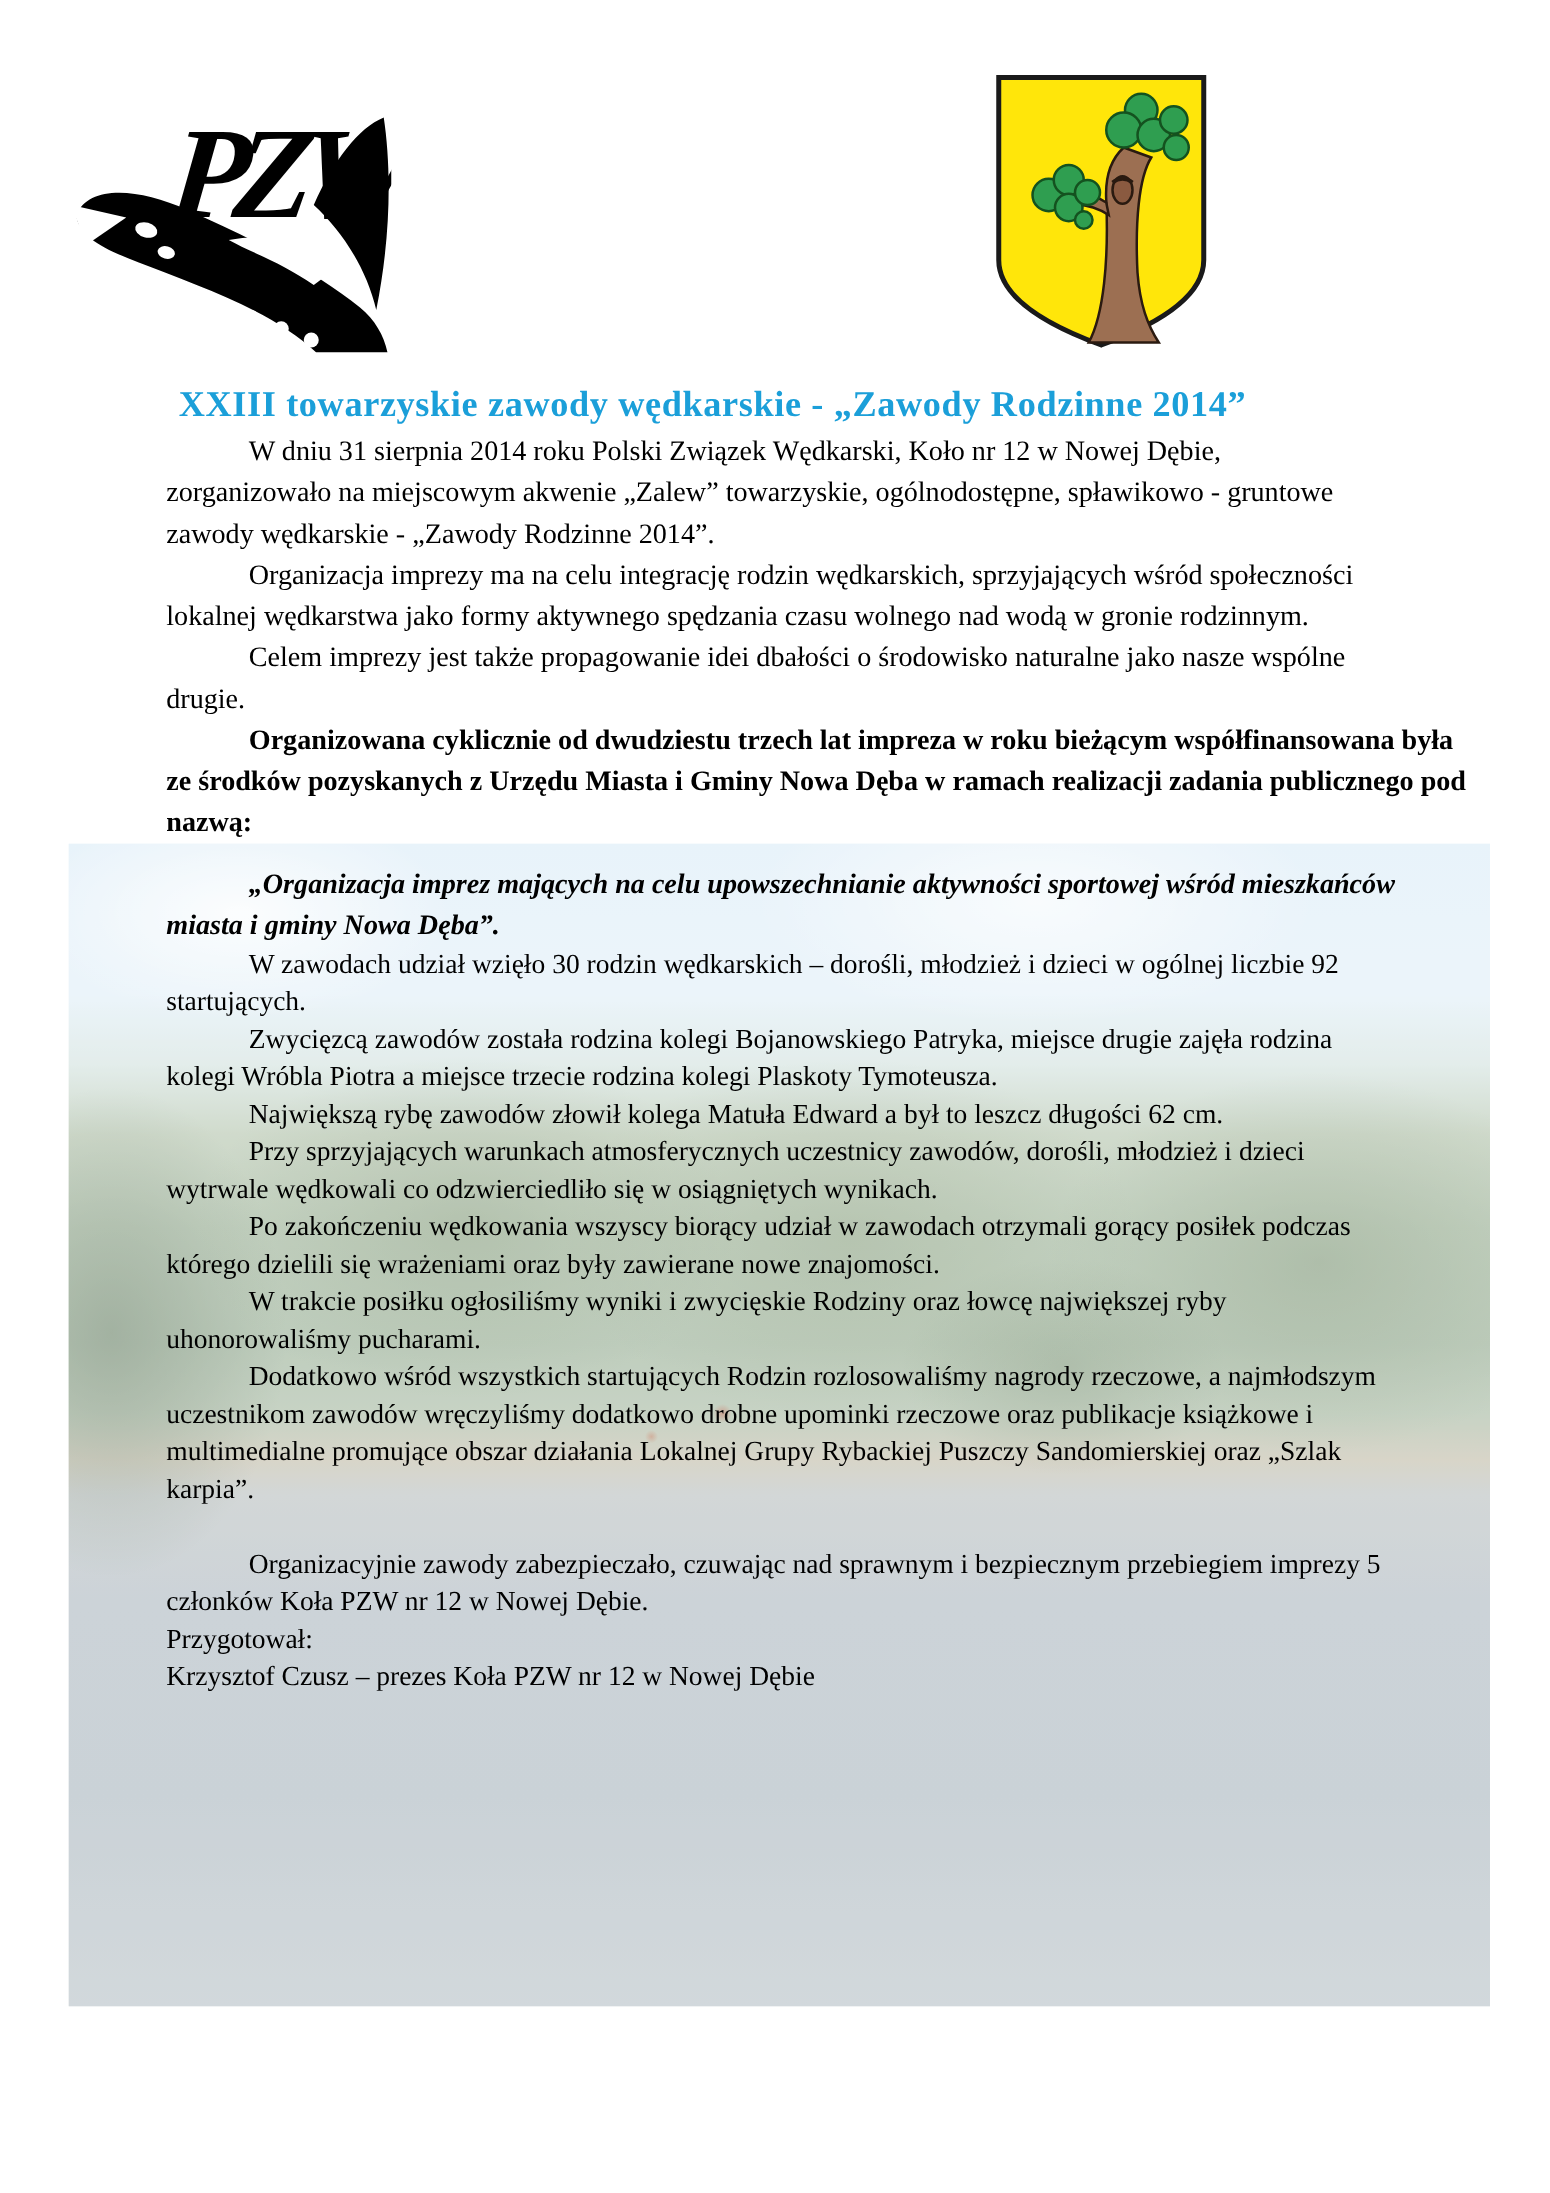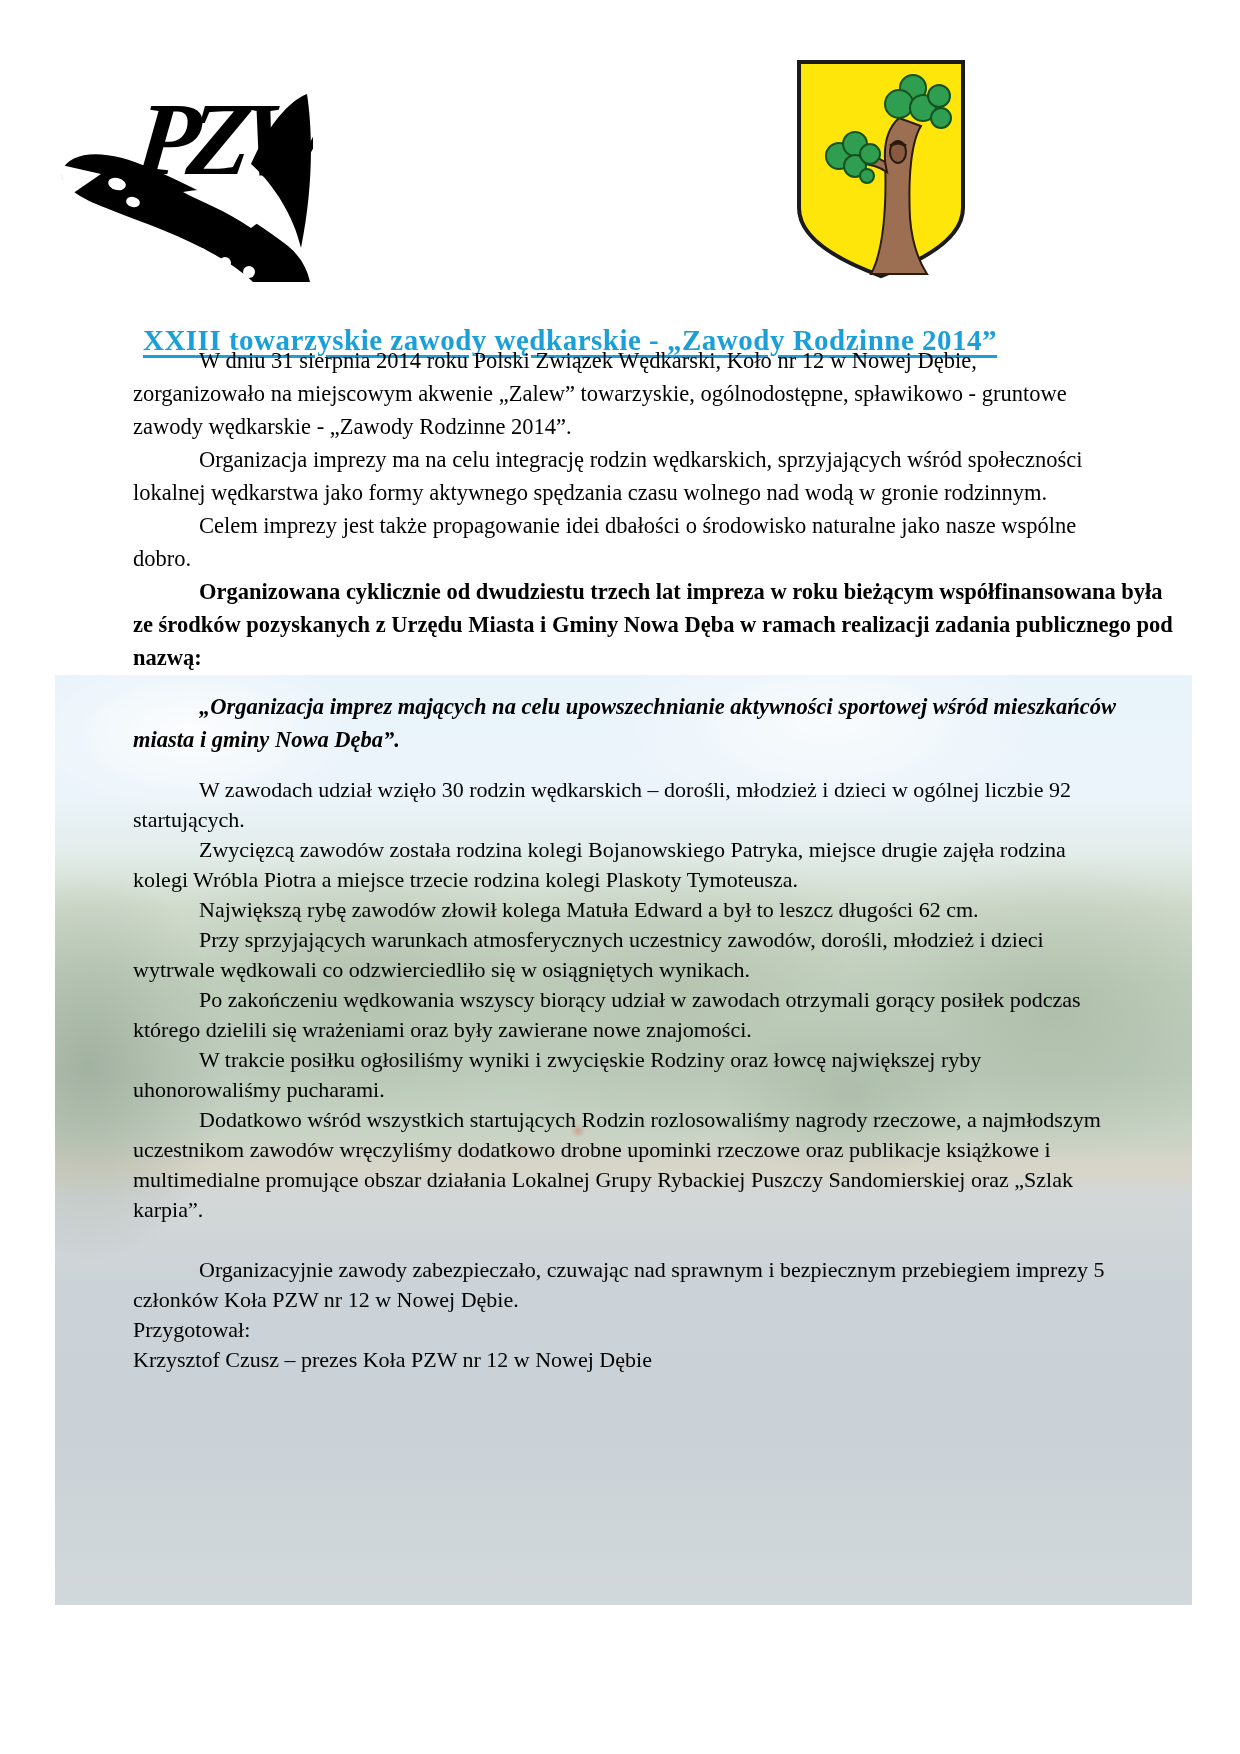--- a/index.html
+++ b/index.html
@@ -12,25 +12,24 @@
     color:#000;
     overflow:hidden;
   }
 
   
   .pzw-logo { position:absolute; left:55px; top:42px; width:258px; height:240px; }
   .crest    { position:absolute; left:795px; top:58px; width:172px; height:222px; }
 
   
   .doc-title {
-    position:absolute; top:324px; left:15px; width:1110px;
+    position:absolute; top:308px; left:15px; width:1110px;
     text-align:center;
     font-size:29px; font-weight:bold;
     color:#1b9fd9;
-    text-decoration:underline;
     text-decoration-thickness:3px;
     text-underline-offset:5px;
     letter-spacing:0.5px;
   }
 
   
   .photo {
     position:absolute; left:55px; top:675px; width:1137px; height:930px;
     background:
       radial-gradient(circle 10px at 46% 49%, rgba(186,70,45,.55), transparent 75%),
@@ -62,21 +61,21 @@
   .text-col p { margin:0; text-indent:66px; }
 
   .highlight {
     font-weight:bold; text-align:left; text-indent:0;
     margin:51px 0 0 -60px; width:1040px;
     line-height:33px;
   }
   .highlight.second { margin-top:16px;font-style:italic; }
 
   .body-sec { font-size:22px; line-height:30px; }
-  .body-sec p.first { margin-top:19px; }
+  .body-sec p.first { }
   .body-sec p.gap-before { margin-top:30px; }
 
   .prepared { margin-top:35px; text-indent:0 !important; }
   .signature { margin-top:25px; margin-left:200px; text-indent:0 !important; }
 </style>
 </head>
 <body>
 
 <div class="page">
 
@@ -139,21 +138,21 @@
   </div>
 
   <div class="doc-title">XXIII towarzyskie zawody wędkarskie - „Zawody Rodzinne 2014”</div>
 
   <div class="photo"></div>
 
   <div class="text-col">
 
     <p>W dniu 31 sierpnia 2014 roku Polski Związek Wędkarski, Koło nr 12 w Nowej Dębie, zorganizowało na miejscowym akwenie „Zalew” towarzyskie, ogólnodostępne, spławikowo - gruntowe zawody wędkarskie - „Zawody Rodzinne 2014”.</p>
     <p>Organizacja imprezy ma na celu integrację rodzin wędkarskich, sprzyjających wśród społeczności lokalnej wędkarstwa jako formy aktywnego spędzania czasu wolnego nad wodą w gronie rodzinnym.</p>
-    <p>Celem imprezy jest także propagowanie idei dbałości o środowisko naturalne jako nasze wspólne dobro.</p>
+    <p>Celem imprezy jest także propagowanie idei dbałości o środowisko naturalne jako nasze wspólne drugie.</p>
 
     <p class="highlight">Organizowana cyklicznie od dwudziestu trzech lat impreza w roku bieżącym współfinansowana była ze środków pozyskanych z Urzędu Miasta i Gminy Nowa Dęba w ramach realizacji zadania publicznego pod nazwą:</p>
     <p class="highlight second">„Organizacja imprez mających na celu upowszechnianie aktywności sportowej wśród mieszkańców miasta i gminy Nowa Dęba”.</p>
 
     <div class="body-sec">
       <p class="first">W zawodach udział wzięło 30 rodzin wędkarskich – dorośli, młodzież i dzieci w ogólnej liczbie 92 startujących.</p>
       <p>Zwycięzcą zawodów została rodzina kolegi Bojanowskiego Patryka, miejsce drugie zajęła rodzina kolegi Wróbla Piotra a miejsce trzecie rodzina kolegi Plaskoty Tymoteusza.</p>
       <p>Największą rybę zawodów złowił kolega Matuła Edward a był to leszcz długości 62 cm.</p>
       <p>Przy sprzyjających warunkach atmosferycznych uczestnicy zawodów, dorośli, młodzież i dzieci wytrwale wędkowali co odzwierciedliło się w osiągniętych wynikach.</p>
       <p>Po zakończeniu wędkowania wszyscy biorący udział w zawodach otrzymali gorący posiłek podczas którego dzielili się wrażeniami oraz były zawierane nowe znajomości.</p>

